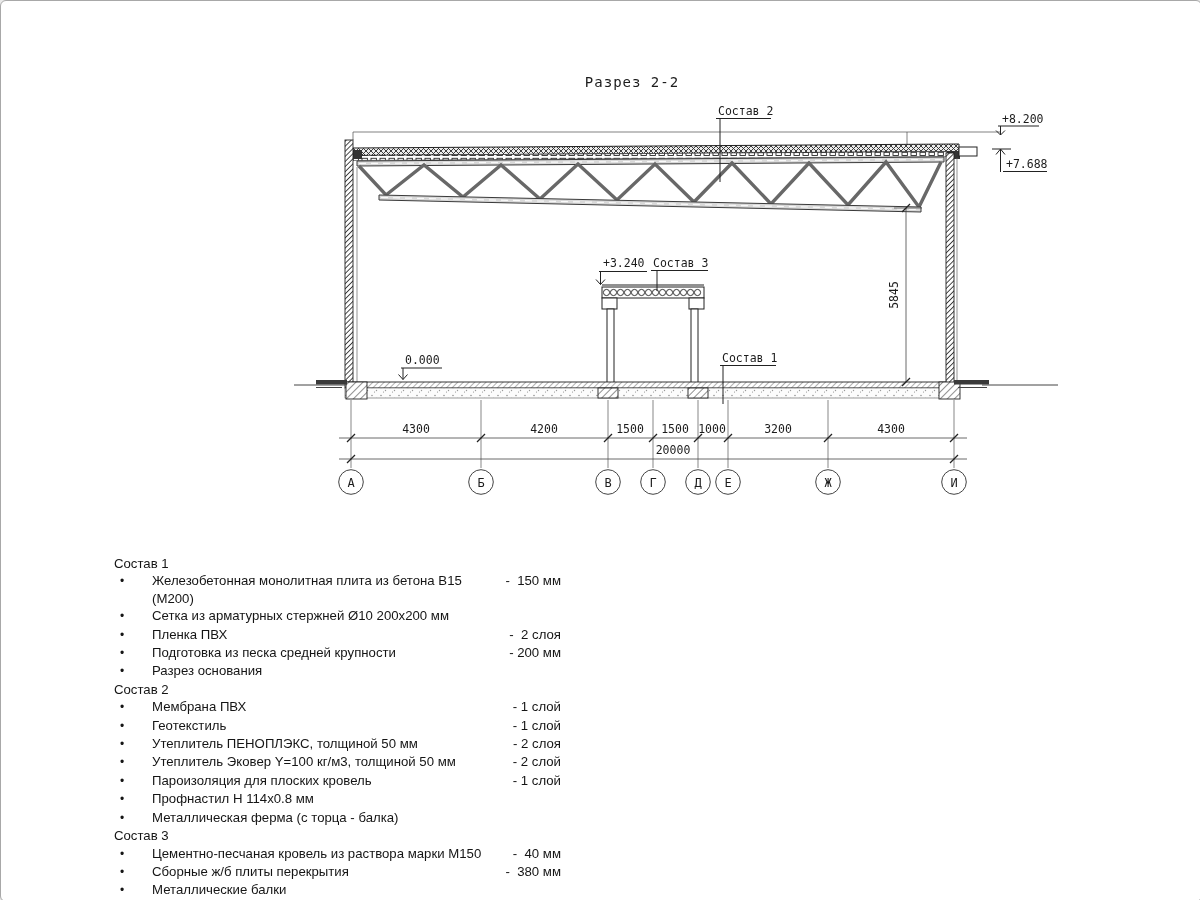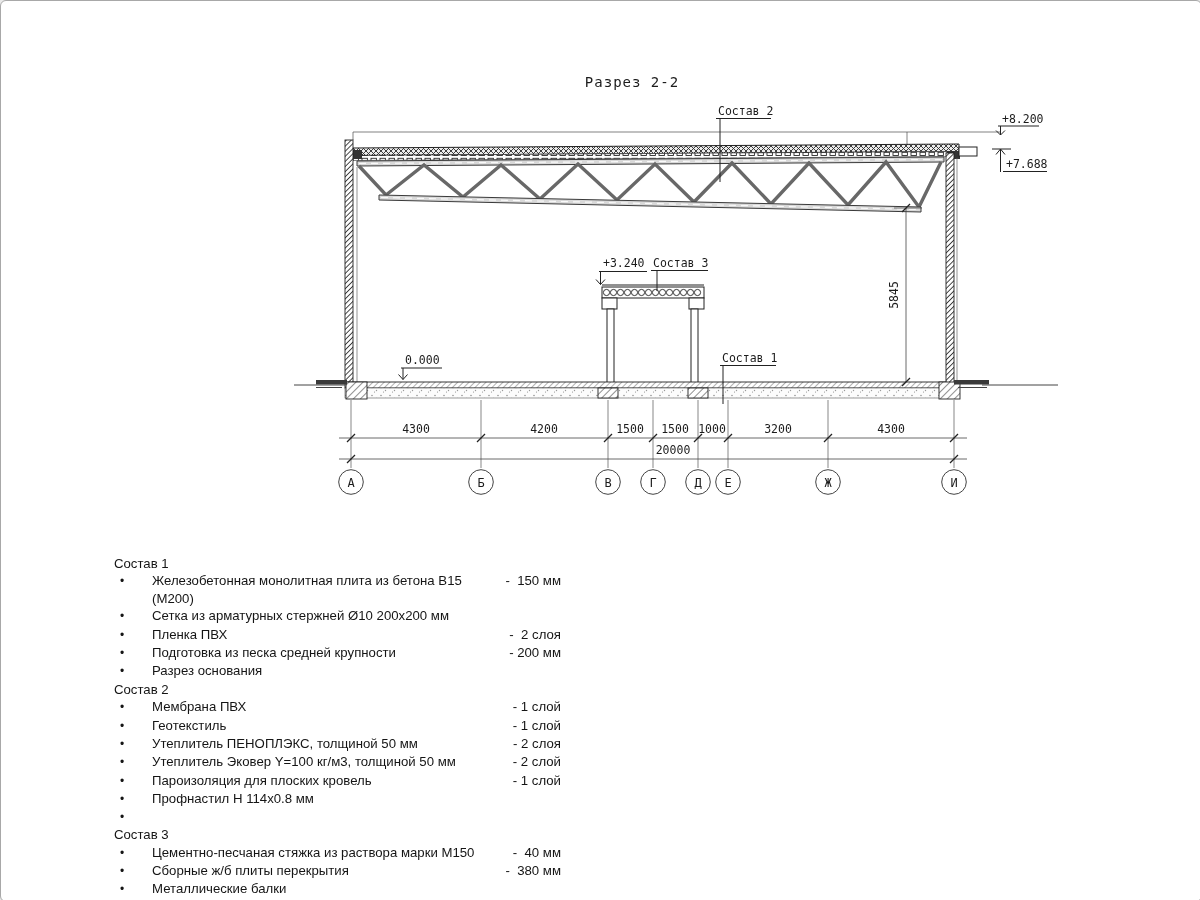--- a/index.html
+++ b/index.html
@@ -301,27 +301,28 @@
         <span class="itxt">Пароизоляция для плоских кровель</span>
         <span class="qty">- 1 слой</span>
       </div>
   <div class="lrow">
         <span class="bullet">•</span>
         <span class="itxt">Профнастил Н 114x0.8 мм</span>
         <span class="qty"></span>
       </div>
   <div class="lrow">
         <span class="bullet">•</span>
+        <span class="itxt">Металлическая ферма (с торца - балка)</span>
         <span class="qty"></span>
       </div>
 
   <div class="lhead">Состав 3</div>
   <div class="lrow">
         <span class="bullet">•</span>
-        <span class="itxt">Цементно-песчаная стяжка из раствора марки М150</span>
+        <span class="itxt">Цементно-песчаная кровель из раствора марки М150</span>
         <span class="qty">-  40 мм</span>
       </div>
   <div class="lrow">
         <span class="bullet">•</span>
         <span class="itxt">Сборные ж/б плиты перекрытия</span>
         <span class="qty">-  380 мм</span>
       </div>
   <div class="lrow">
         <span class="bullet">•</span>
         <span class="itxt">Металлические балки</span>

